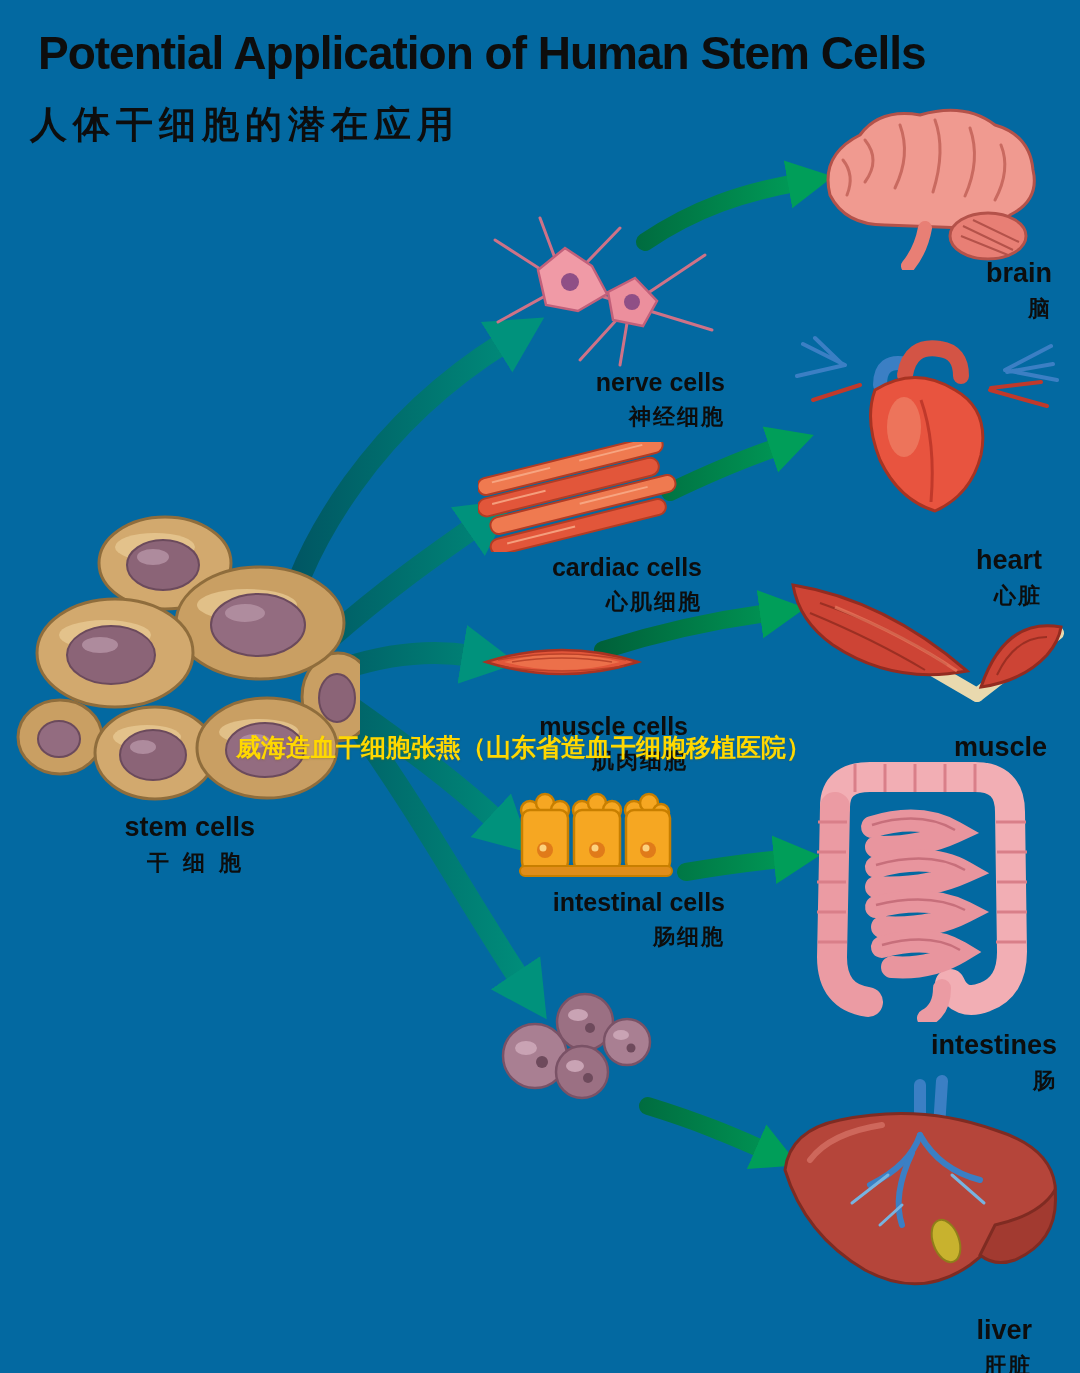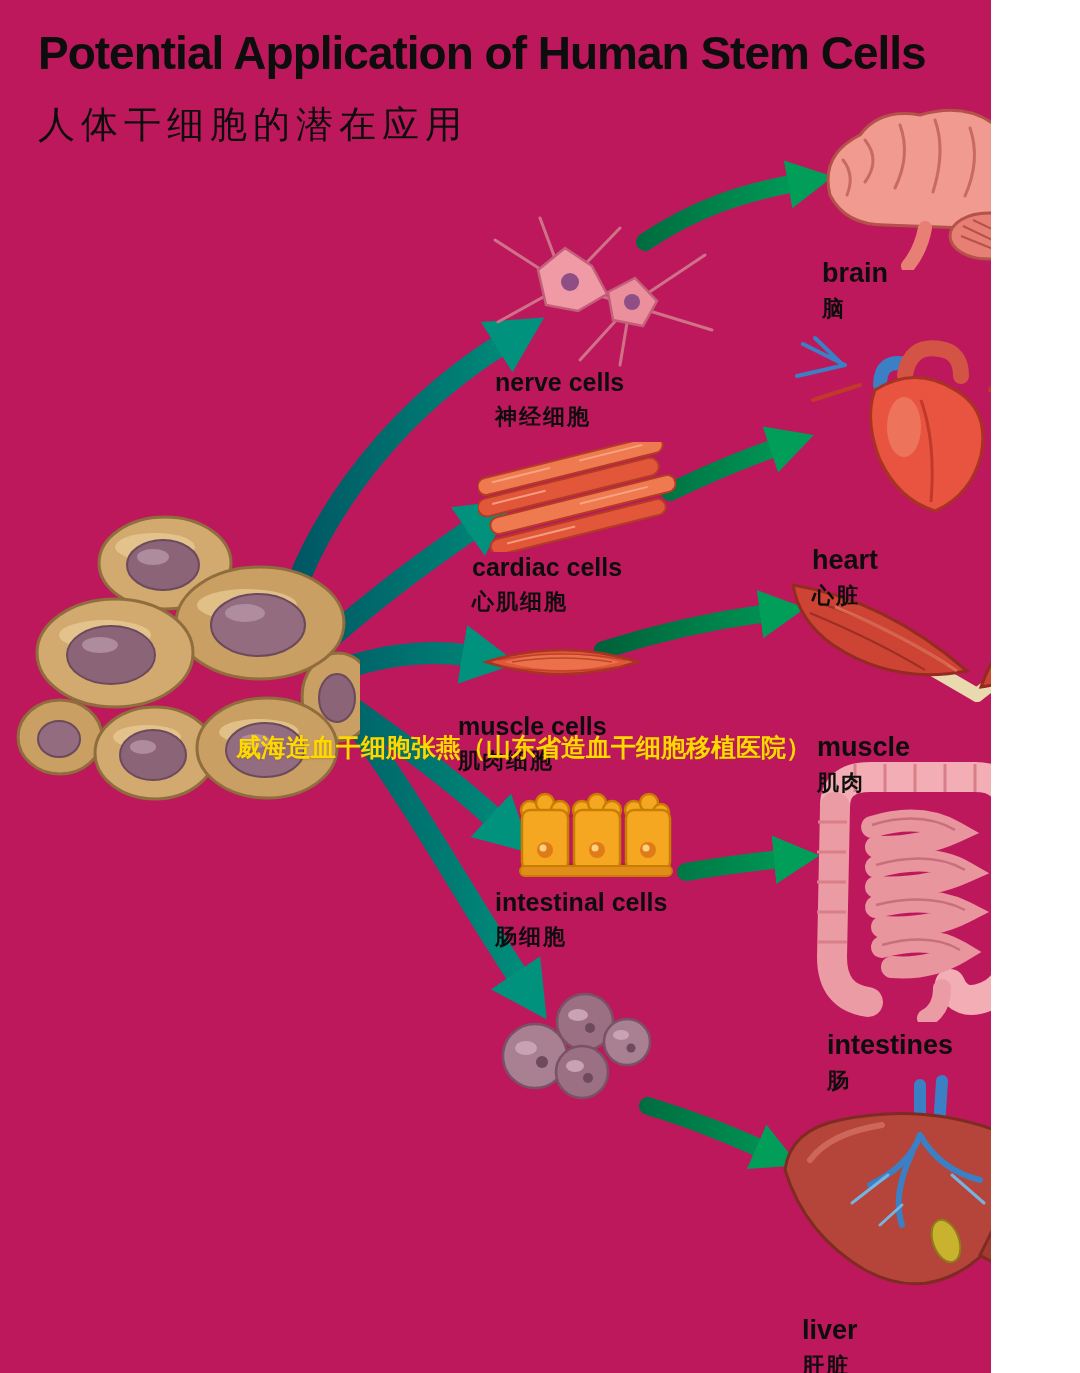--- a/index.html
+++ b/index.html
@@ -1,26 +1,26 @@
 <!DOCTYPE html>
 <html><head>
 <meta charset="utf-8">
 <style>
   *{margin:0;padding:0;box-sizing:border-box}
   body{font-family:"Liberation Sans","DejaVu Sans",sans-serif;background:#ffffff}
-  .canvas{position:relative;width:991px;height:1373px;background:#be185d;overflow:hidden}
+  .canvas{position:relative;width:1080px;height:1373px;background:#0369a1;overflow:hidden}
   .arrows{position:absolute;left:0;top:0;z-index:1}
   .fig{position:absolute;z-index:2}
-  .label-group{position:absolute;width:230px;text-align:left;z-index:3;color:#111}
+  .label-group{position:absolute;width:230px;text-align:right;z-index:3;color:#111}
   .label-en{font-size:25px;font-weight:700;color:#0d0d0d}
   .label-zh{font-size:22px;font-weight:700;margin-top:5px;letter-spacing:2px;color:#0d0d0d}
   .big .label-en{font-size:27px}
   .stem-zh{letter-spacing:14px}
   .title{position:absolute;left:38px;top:26px;font-size:46px;font-weight:800;letter-spacing:-1px;color:#0d0d0d;z-index:4;white-space:nowrap}
-  .subtitle{position:absolute;left:38px;top:100px;font-size:37px;font-weight:400;letter-spacing:6px;color:#0d0d0d;z-index:4;white-space:nowrap}
+  .subtitle{position:absolute;left:30px;top:100px;font-size:37px;font-weight:700;letter-spacing:6px;color:#0d0d0d;z-index:4;white-space:nowrap}
   .watermark{position:absolute;left:236px;top:731px;font-size:25px;font-weight:700;color:#ffd800;z-index:6;white-space:nowrap;text-shadow:0 1px 2px rgba(120,90,0,.28)}
 </style>
 </head>
 <body>
 
 <div class="canvas">
 
   <h1 class="title">Potential Application of Human Stem Cells</h1>
   <h2 class="subtitle">人体干细胞的潜在应用</h2>
 
@@ -256,20 +256,24 @@
       <path d="M150 60 Q170 95 210 105"></path>
       <path d="M142 78 Q122 120 132 150"></path>
     </g>
     <g stroke="#77b3e0" stroke-width="3" fill="none" stroke-linecap="round">
       <path d="M118 100 L82 128 M182 100 L214 128 M132 130 L110 150"></path>
     </g>
     <ellipse cx="176" cy="166" rx="13" ry="22" fill="#c8b22e" stroke="#8f7d1a" stroke-width="2" transform="rotate(-20 176 166)"></ellipse>
     <path d="M40 85 Q60 58 112 50" stroke="#d9766a" stroke-width="6" fill="none" opacity="0.7" stroke-linecap="round"></path>
   </svg>
 
+  <div class="label-group big" style="left:25px;top:812px">
+    <div class="label-en">stem cells</div>
+    <div class="label-zh stem-zh">干细胞</div>
+  </div>
 
   <div class="label-group" style="left:495px;top:368px">
     <div class="label-en">nerve cells</div>
     <div class="label-zh">神经细胞</div>
   </div>
 
   <div class="label-group" style="left:472px;top:553px">
     <div class="label-en">cardiac cells</div>
     <div class="label-zh">心肌细胞</div>
   </div>
@@ -290,21 +294,20 @@
     <div class="label-zh">脑</div>
   </div>
 
   <div class="label-group big" style="left:812px;top:545px">
     <div class="label-en">heart</div>
     <div class="label-zh">心脏</div>
   </div>
 
   <div class="label-group big" style="left:817px;top:732px">
     <div class="label-en">muscle</div>
-    <div class="label-zh">肌肉</div>
   </div>
 
   <div class="label-group big" style="left:827px;top:1030px">
     <div class="label-en">intestines</div>
     <div class="label-zh">肠</div>
   </div>
 
   <div class="label-group big" style="left:802px;top:1315px">
     <div class="label-en">liver</div>
     <div class="label-zh">肝脏</div>

